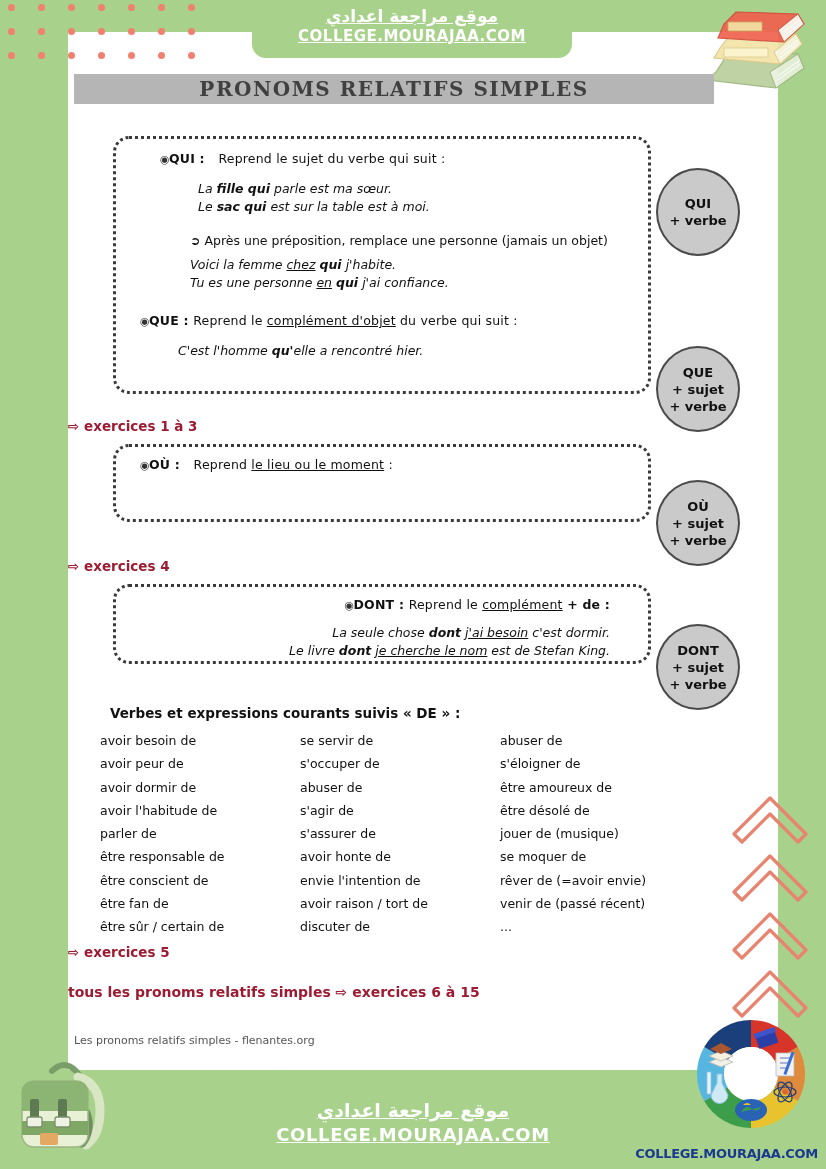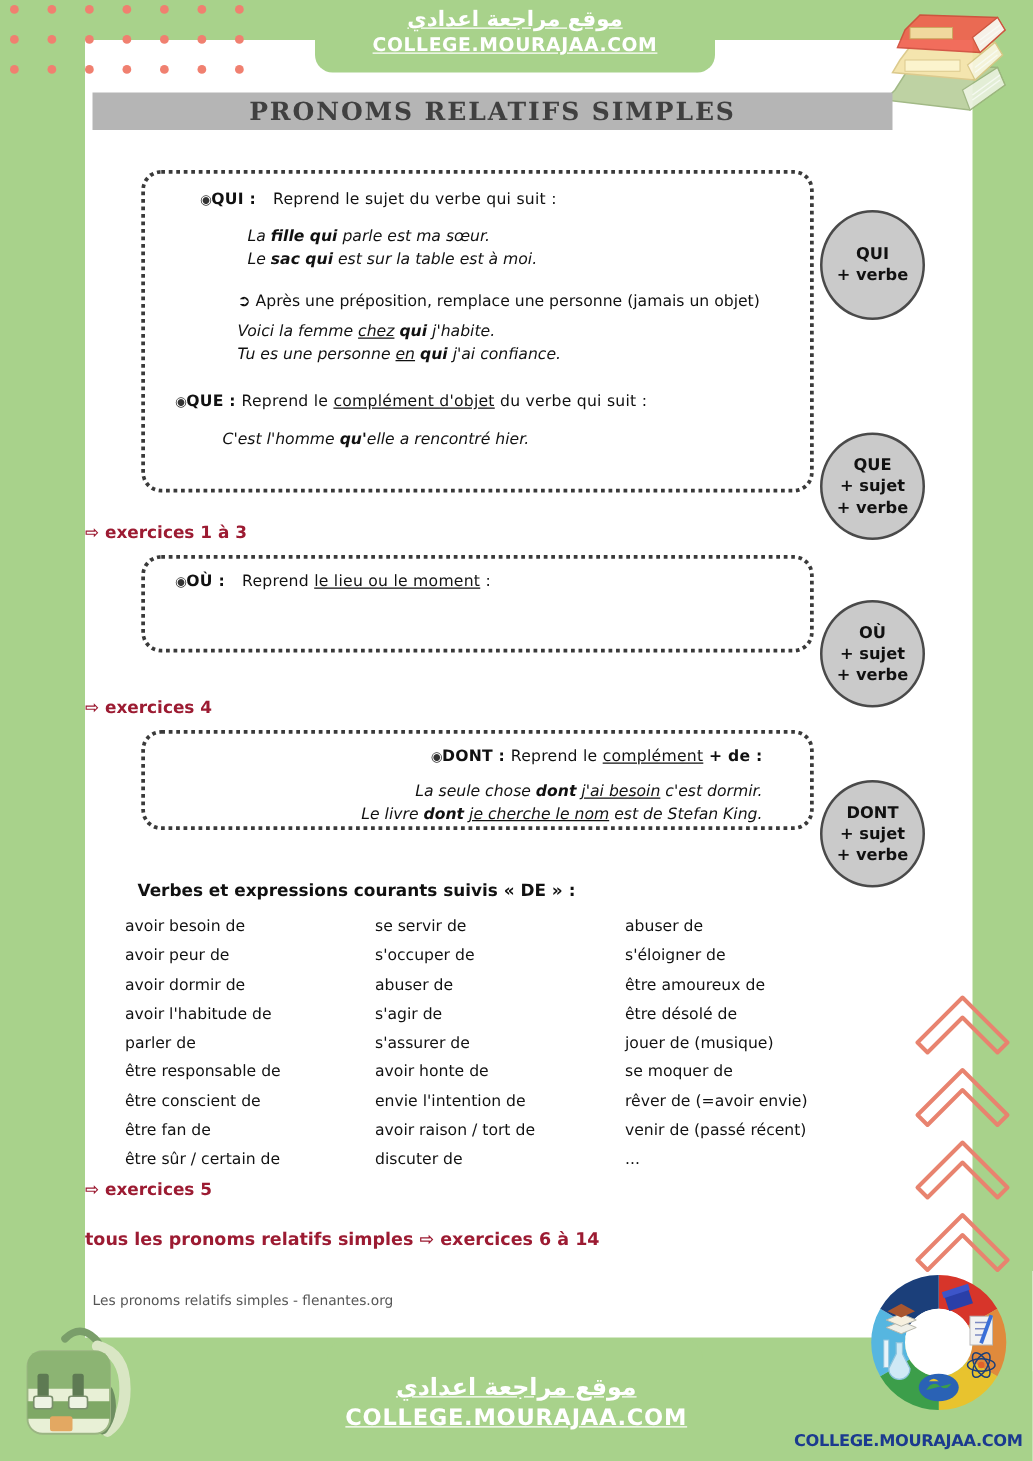--- a/index.html
+++ b/index.html
@@ -533,16 +533,16 @@
         <div class="vitem">être désolé de</div>
         <div class="vitem">jouer de (musique)</div>
         <div class="vitem">se moquer de</div>
         <div class="vitem">rêver de (=avoir envie)</div>
         <div class="vitem">venir de (passé récent)</div>
         <div class="vitem">...</div>
       </div>
     </div>
 
   <div class="exlink ex5">⇨ exercices 5</div>
-  <div class="exlink ex6">tous les pronoms relatifs simples ⇨ exercices 6 à 14</div>
+  <div class="exlink ex6">tous les pronoms relatifs simples ⇨ exercices 6 à 15</div>
 
   <div class="source">Les pronoms relatifs simples - flenantes.org</div>
 </div>
 
 </body></html>

